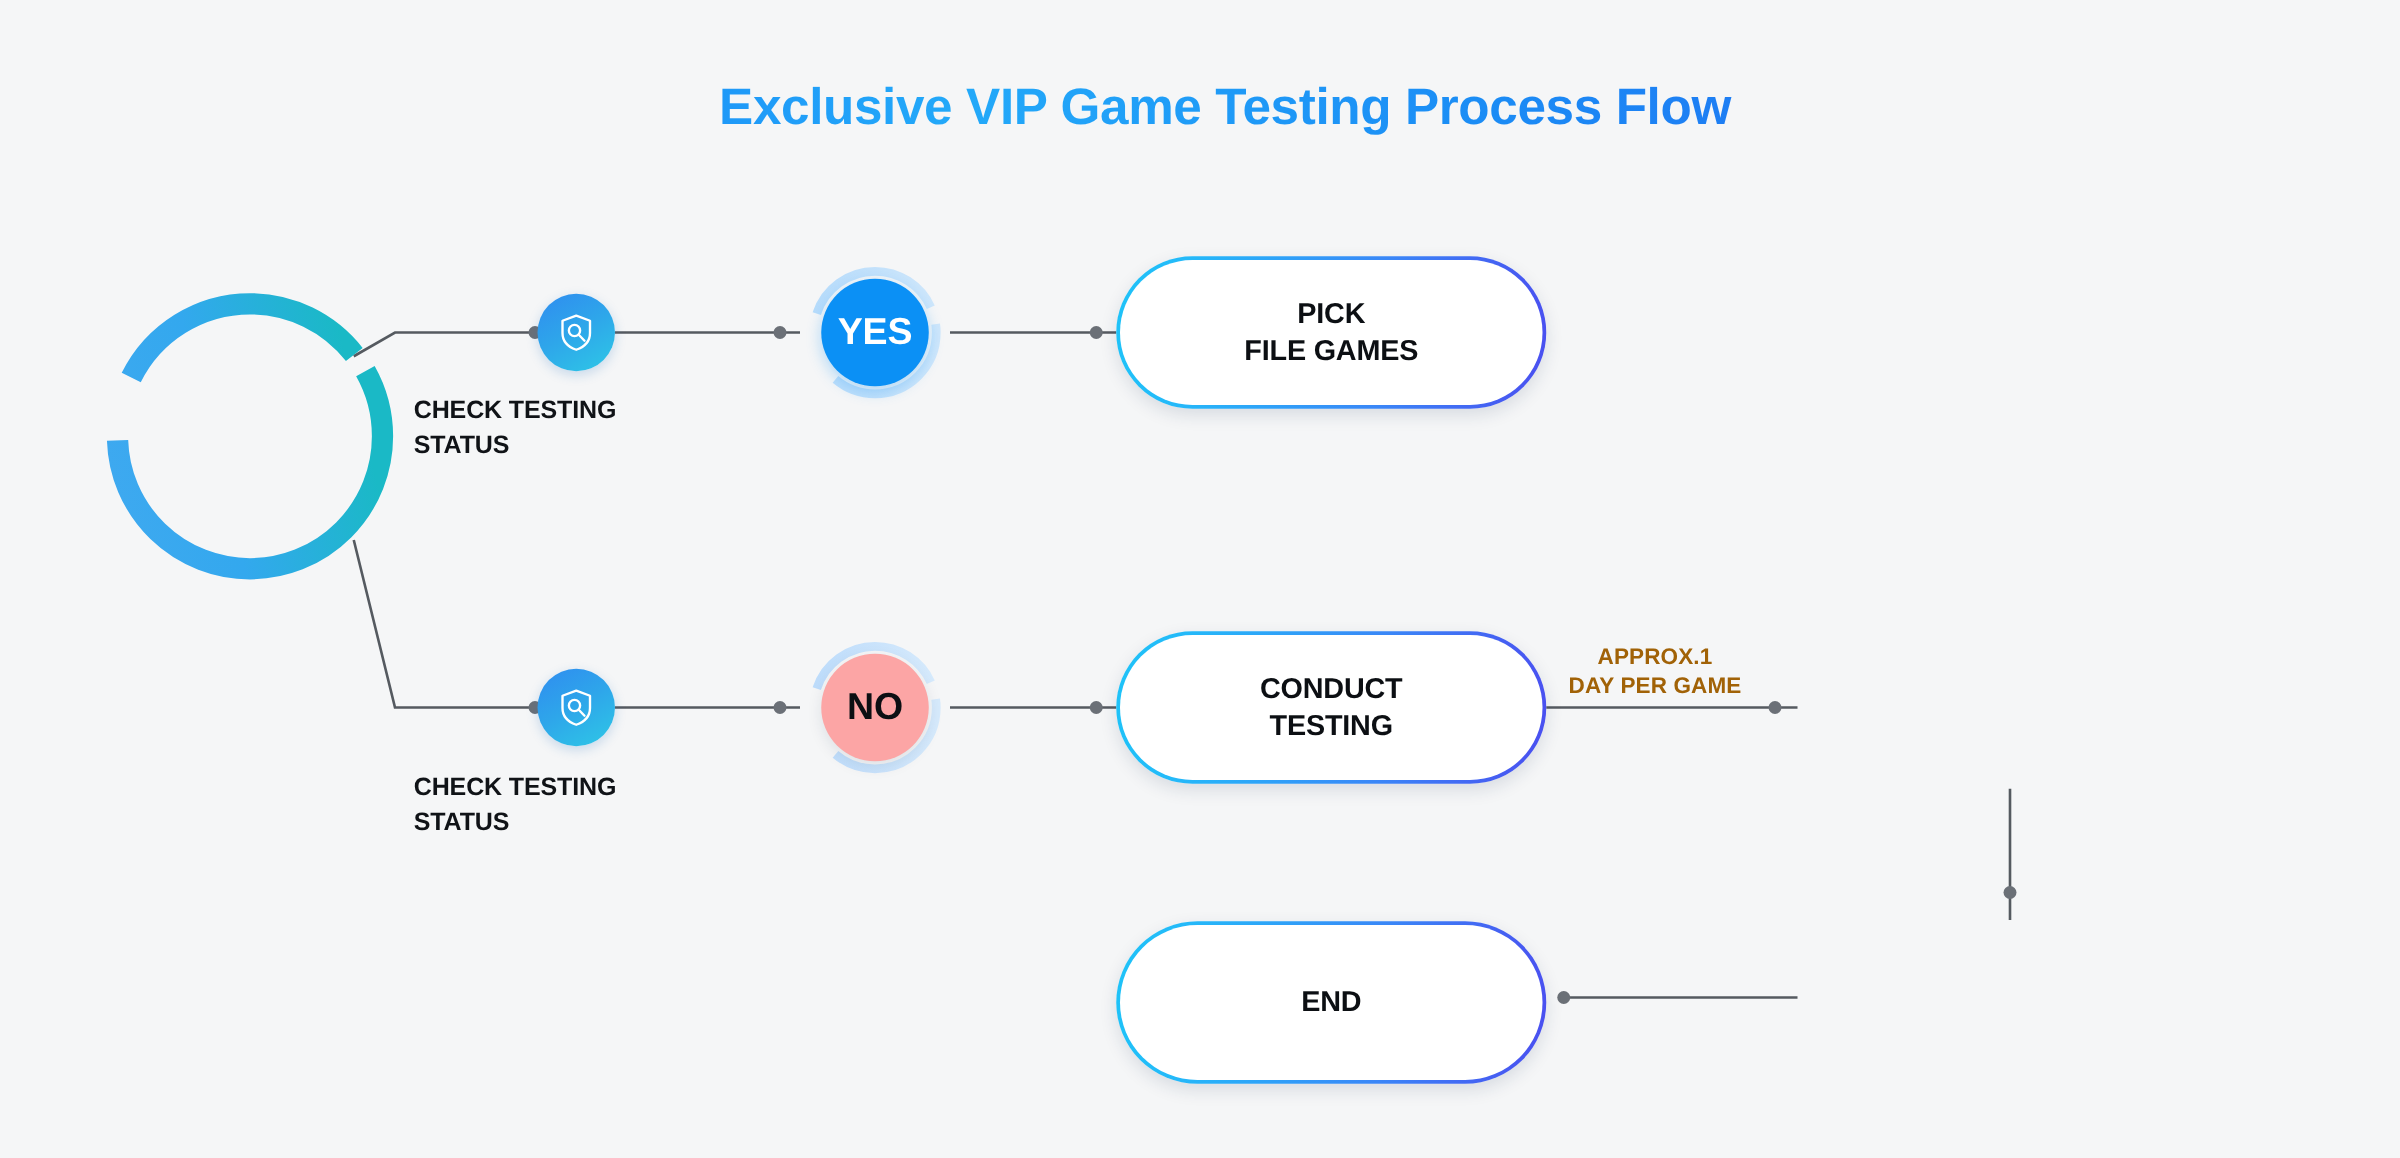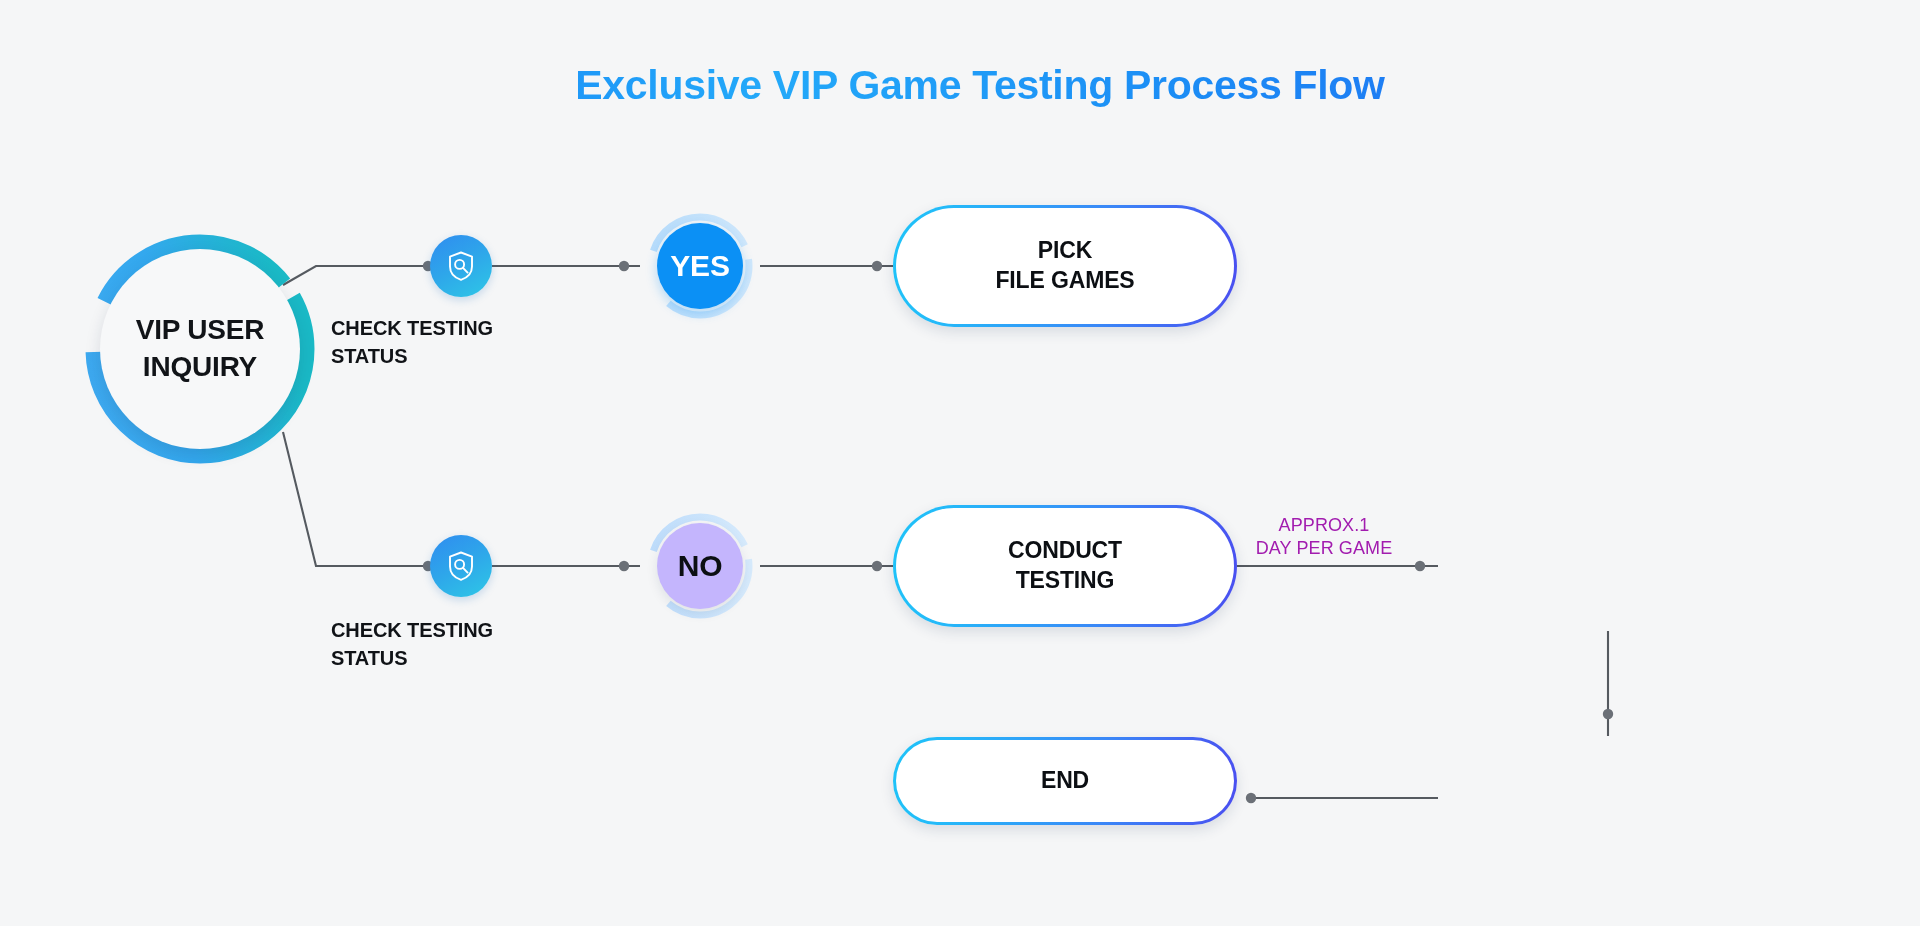--- a/index.html
+++ b/index.html
@@ -108,21 +108,21 @@
     font-size: 30px;
     font-weight: 700;
     letter-spacing: -0.2px;
   }
   .decision-core.filled {
     background: #0b90f5;
     color: #ffffff;
     box-shadow: 0 4px 12px rgba(11,144,245,0.30);
   }
   .decision-core.hollow {
-    background: #c4b5fd;
+    background: #fca5a5;
     color: #0c0f13;
     box-shadow: 0 4px 12px rgba(20,40,70,0.10);
   }
 
   
   .pill {
     position: absolute;
     border-radius: 999px;
     padding: 2.6px;
     background: linear-gradient(95deg, #1ec3f8 0%, #24b9f9 16%, #3a86f7 62%, #4a4ef0 100%);
@@ -144,22 +144,22 @@
     line-height: 1.30;
     letter-spacing: -0.15px;
     white-space: pre-line;
   }
 
   
   .edge-note {
     position: absolute;
     text-align: center;
     font-size: 18px;
-    font-weight: 400;
-    color: #a21caf;
+    font-weight: 700;
+    color: #a16207;
     line-height: 1.30;
     letter-spacing: 0.1px;
     white-space: pre-line;
     width: 220px;
   }
 </style>
 </head>
 <body>
 
 <div id="canvas">
@@ -224,26 +224,20 @@
 
     <g transform="translate(700,266)">
       <circle r="49" cx="0" cy="0" fill="none" stroke="url(#yesRingGrad)" stroke-width="7" stroke-dasharray="118 14 118 58" stroke-dashoffset="62" transform="rotate(-90)"></circle>
     </g>
 
     <g transform="translate(700,566)">
       <circle r="49" cx="0" cy="0" fill="none" stroke="url(#noRingGrad)" stroke-width="7" stroke-dasharray="118 14 118 58" stroke-dashoffset="62" transform="rotate(-90)"></circle>
     </g>
   </svg>
 
-  <div class="start-node" style="left:82px; top:231px;">
-    <div class="start-inner">
-      <div class="start-label">VIP USER
-INQUIRY</div>
-    </div>
-  </div>
 
   <div class="shield-node" style="left:430px; top:235px;">
     <svg width="30" height="32" viewBox="0 0 30 32">
       <path d="M15 2.5 L26 6.6 V16.4 C26 23.1 21.4 27.6 15 29.8 C8.6 27.6 4 23.1 4 16.4 V6.6 Z" fill="none" stroke="#ffffff" stroke-width="1.9" stroke-linejoin="round"></path>
       <circle cx="13.6" cy="14.4" r="4.5" fill="none" stroke="#ffffff" stroke-width="1.9"></circle>
       <line x1="17.0" y1="17.8" x2="21.6" y2="22.6" stroke="#ffffff" stroke-width="1.9" stroke-linecap="round"></line>
     </svg>
   </div>
   <div class="step-caption" style="left:331px; top:314px;">CHECK TESTING
 STATUS</div>
@@ -278,19 +272,19 @@
       <span class="pill-label">CONDUCT
 TESTING</span>
     </div>
   </div>
 
   <div class="edge-note" style="left:1214px; top:514px;">APPROX.1
 DAY PER GAME</div>
 
 
 
-  <div class="pill" style="left:893px; top:737px; width:344px; height:88px;">
+  <div class="pill" style="left:893px; top:737px; width:344px; height:130px;">
     <div class="pill-inner">
       <span class="pill-label">END</span>
     </div>
   </div>
 
 </div>
 
 </body></html>

